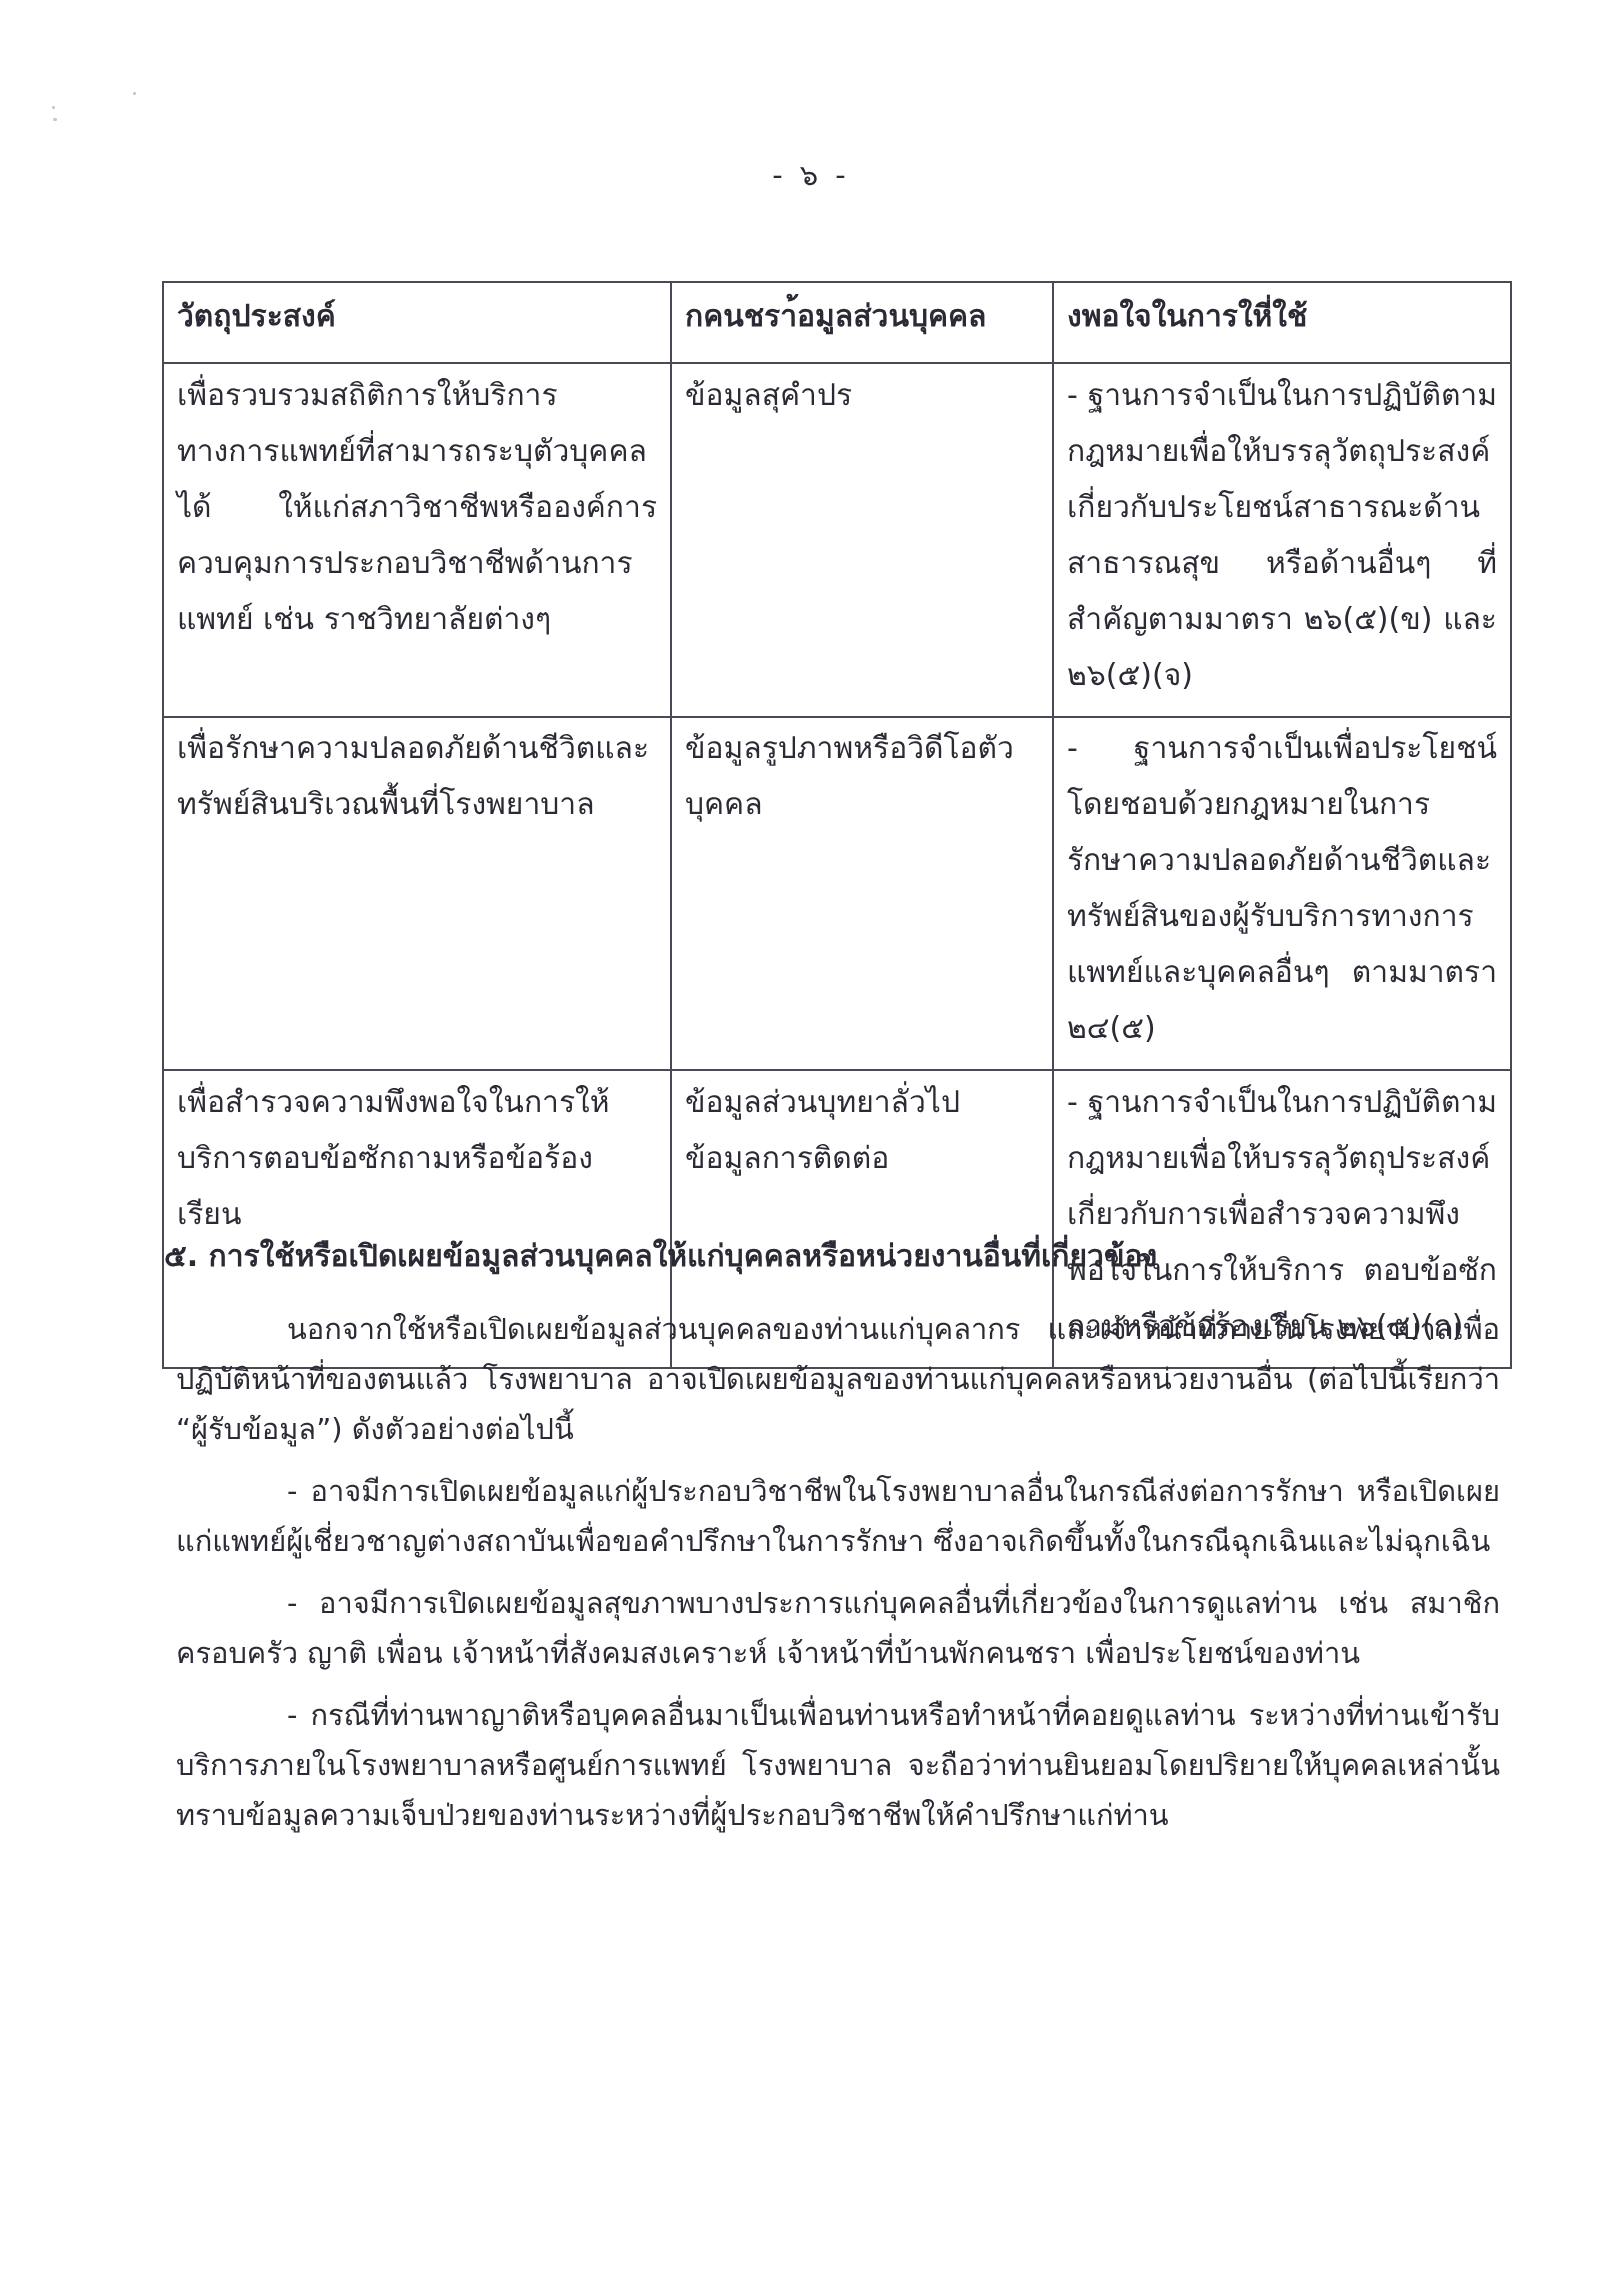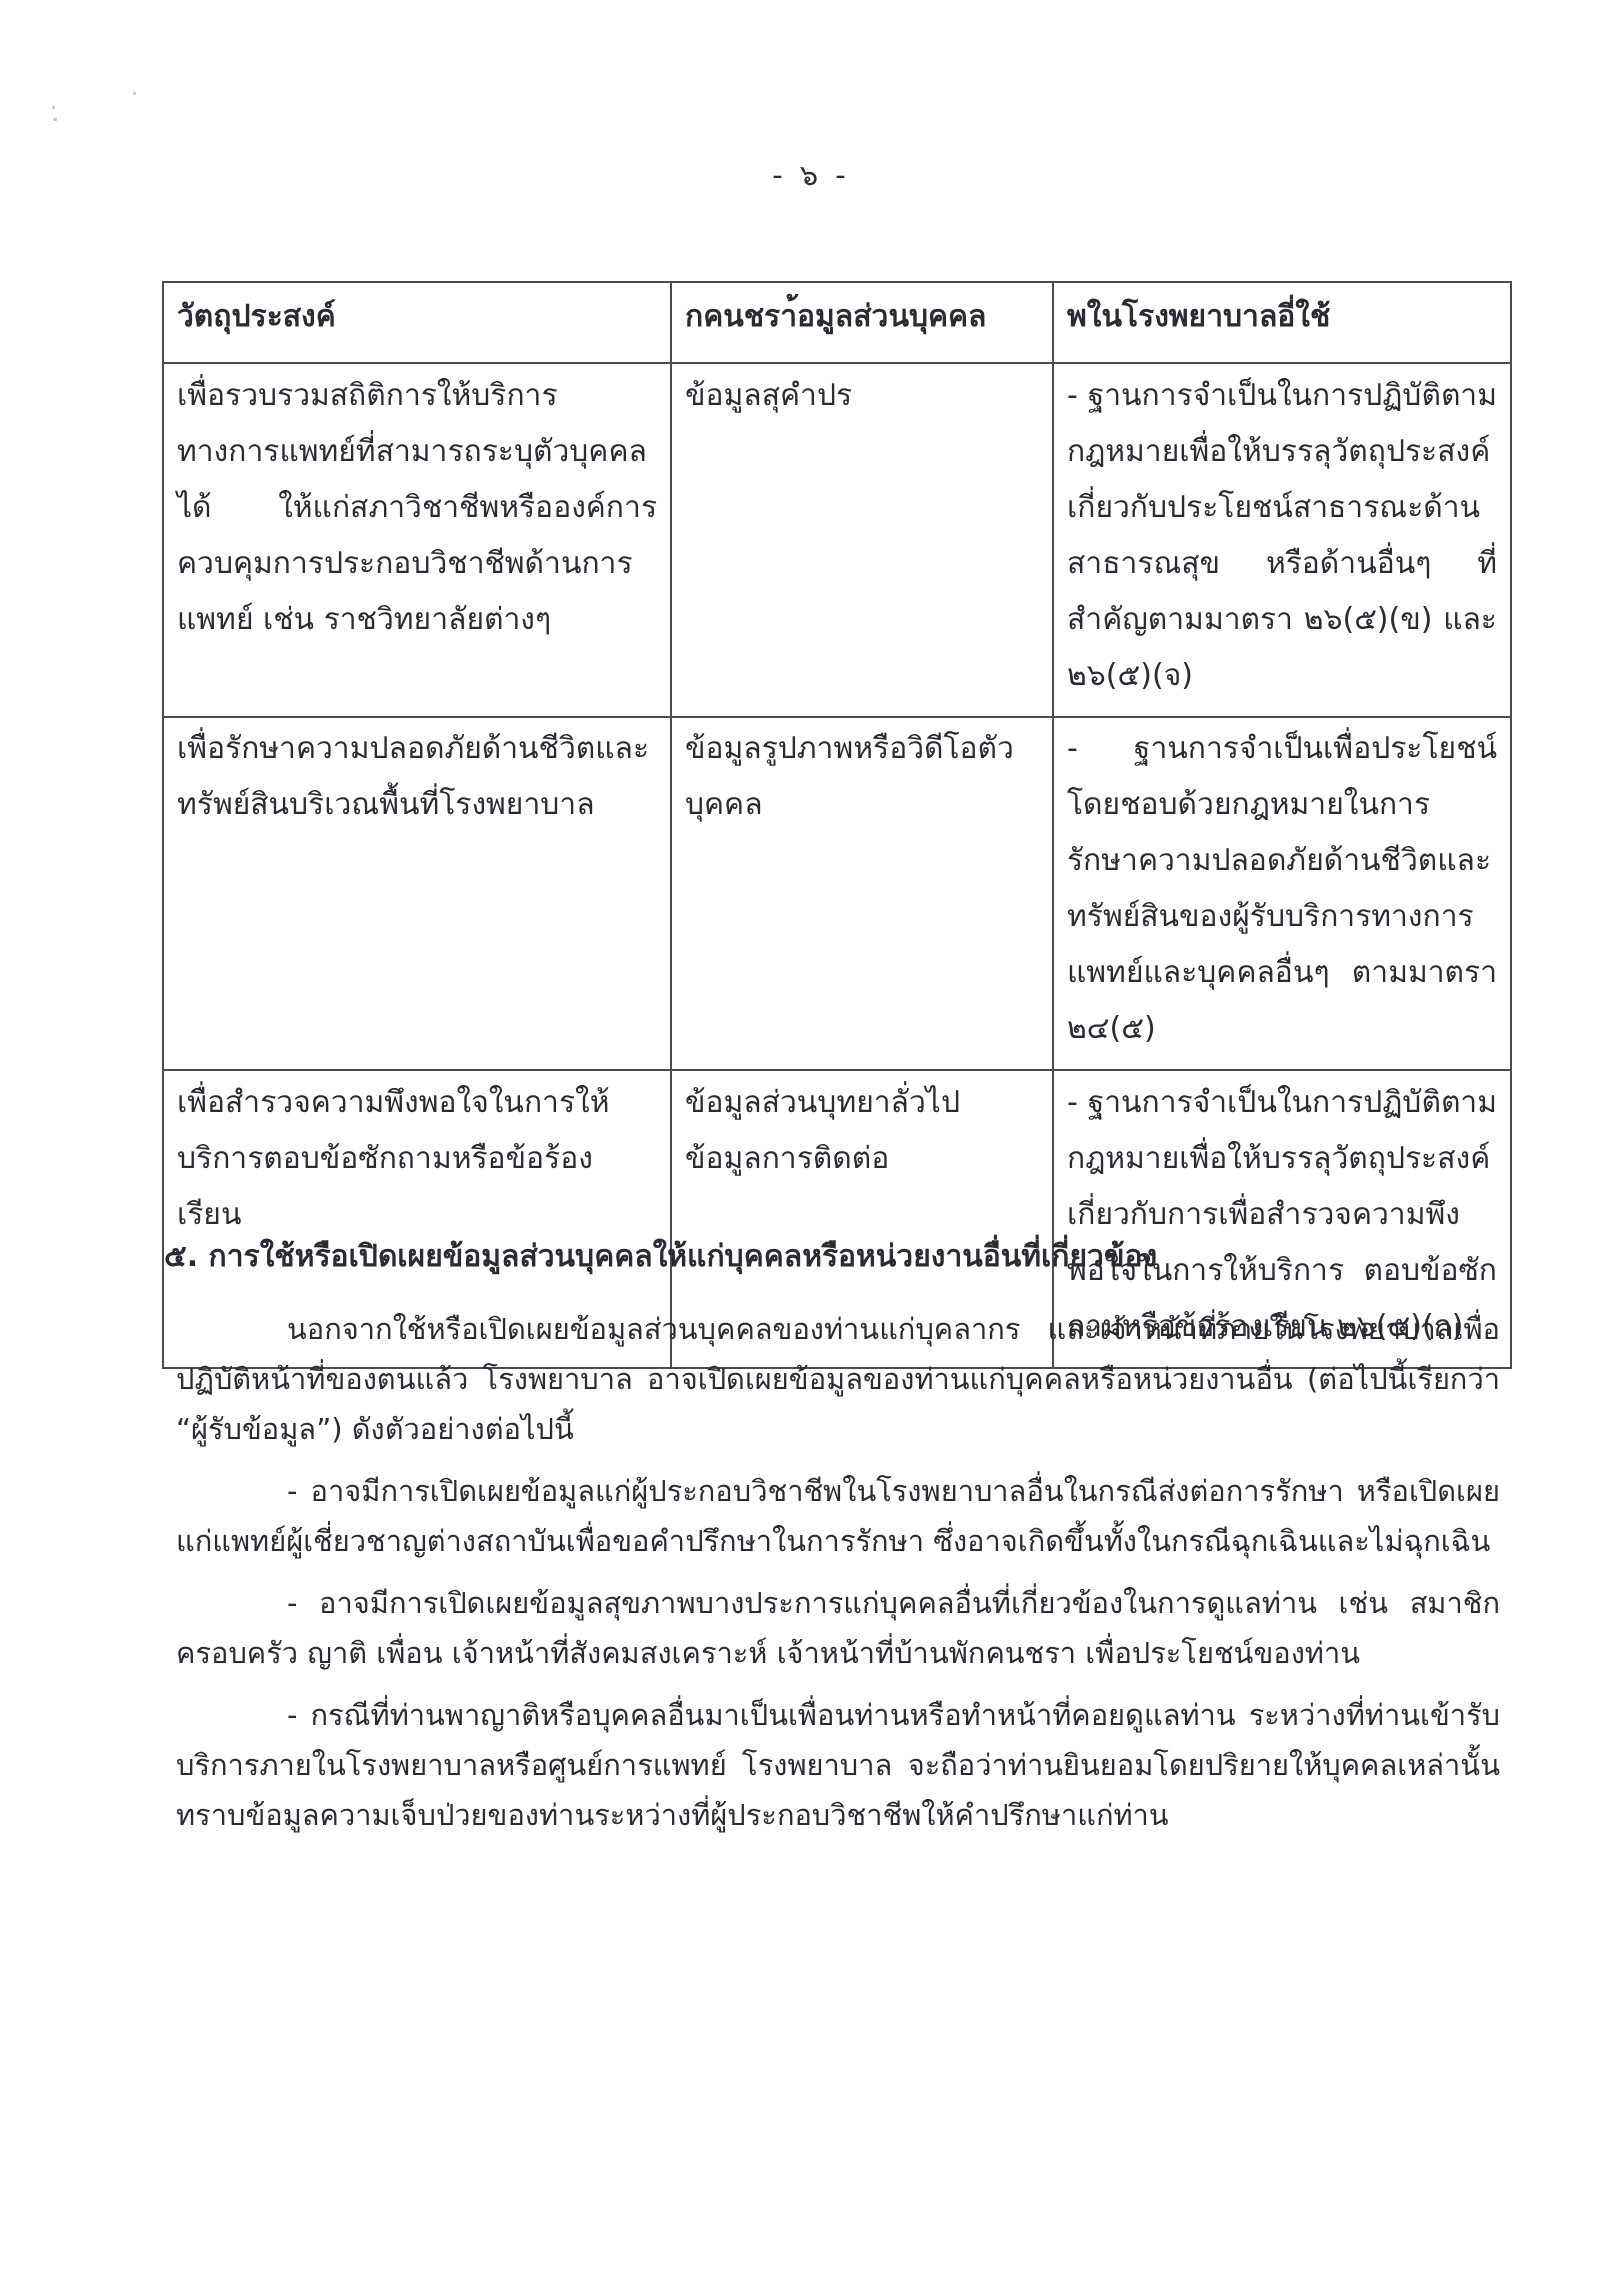--- a/index.html
+++ b/index.html
@@ -58,21 +58,21 @@
 <table class="pdpa">
   <colgroup>
       <col class="c1">
       <col class="c2">
       <col class="c3">
     </colgroup>
   <thead>
     <tr>
       <th>วัตถุประสงค์</th>
       <th>กคนชรา้อมูลส่วนบุคคล</th>
-      <th>พในโรงพยาบาลอี่ใช้</th>
+      <th>งพอใจในการใหี่ใช้</th>
     </tr>
   </thead>
   <tbody>
     <tr class="row-1">
       <td style="text-align:justify">เพื่อรวบรวมสถิติการให้บริการทางการแพทย์ที่สามารถระบุตัวบุคคลได้ ให้แก่สภาวิชาชีพหรือองค์การควบคุมการประกอบวิชาชีพด้านการแพทย์ เช่น ราชวิทยาลัยต่างๆ</td>
       <td>ข้อมูลสุคำปร</td>
       <td style="text-align:justify">- ฐานการจำเป็นในการปฏิบัติตามกฎหมายเพื่อให้บรรลุวัตถุประสงค์เกี่ยวกับประโยชน์สาธารณะด้านสาธารณสุข หรือด้านอื่นๆ ที่สำคัญตามมาตรา ๒๖(๕)(ข) และ ๒๖(๕)(จ)</td>
     </tr>
     <tr class="row-2">
       <td>เพื่อรักษาความปลอดภัยด้านชีวิตและทรัพย์สินบริเวณพื้นที่โรงพยาบาล</td>

